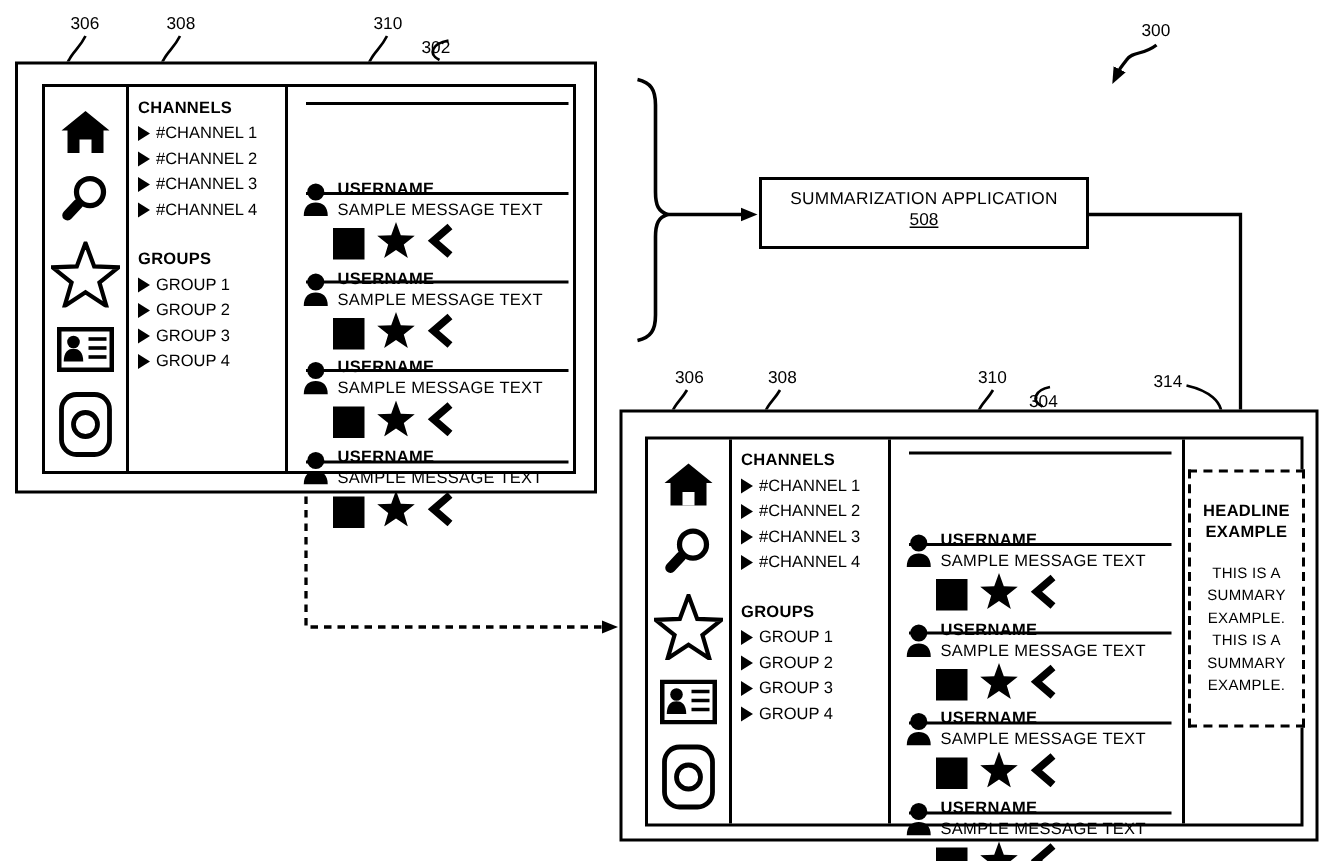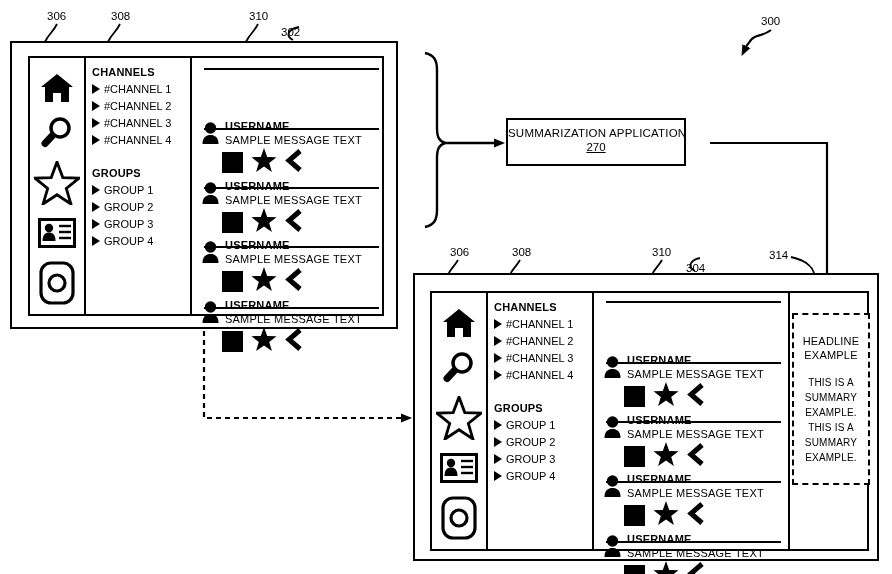--- a/index.html
+++ b/index.html
@@ -33,24 +33,24 @@
   .msg { position: absolute; left: 0; right: 0; height: 58px; margin-top: 48px; }
   .avatar { position: absolute; left: 10px; top: 4px; }
   .msg-user { position: absolute; left: 33px; top: 2px; font-weight: bold; font-size: 11px; letter-spacing: 0.2px; white-space: nowrap; }
   .msg-body { position: absolute; left: 33px; top: 16px; font-size: 11px; letter-spacing: 0.2px; white-space: nowrap; }
   .msg-actions { position: absolute; left: 30px; top: 32px; display: flex; gap: 8px; align-items: center; height: 24px; }
   .sq { width: 21px; height: 21px; background: #000; margin-top: 1px; }
 
   .headline-col { position: absolute; left: 358px; top: 0; width: 81px; height: 100%; }
   .summary-box { position: absolute; left: 2px; top: 20px; width: 78px; height: 172px;
                  border: 2px dashed #000; padding: 20px 4px 0 4px; text-align: center; background: #fff; }
-  .summary-headline { font-size: 11px; font-weight: normal; line-height: 13.5px; letter-spacing: 0.2px; }
+  .summary-headline { font-size: 11px; font-weight: bold; line-height: 13.5px; letter-spacing: 0.2px; }
   .summary-body { margin-top: 13px; font-size: 10px; line-height: 15px; letter-spacing: 0.2px; }
 
-  .summarizer-box { position: absolute; left: 506px; top: 118px; width: 180px; height: 48px;
+  .summarizer-box { position: absolute; left: 506px; top: 118px; width: 220px; height: 48px;
                     border: 2px solid #000; background: #fff; z-index: 2; text-align: center; padding-top: 7px; }
   .summarizer-title { font-size: 11.5px; letter-spacing: 0.2px; white-space: nowrap; }
   .summarizer-ref { font-size: 11.5px; text-decoration: underline; margin-top: 2px; }
 
   svg.icon * { vector-effect: none; }
 </style>
 </head>
 <body>
 
 <svg class="overlay" xmlns="http://www.w3.org/2000/svg">
@@ -88,21 +88,21 @@
 <span class="ref-label" style="left:281px; top:26px;">302</span>
 <span class="ref-label" style="left:761px; top:15px;">300</span>
 <span class="ref-label" style="left:450px; top:246px;">306</span>
 <span class="ref-label" style="left:512px; top:246px;">308</span>
 <span class="ref-label" style="left:652px; top:246px;">310</span>
 <span class="ref-label" style="left:686px; top:246px;margin-top:16px;">304</span>
 <span class="ref-label" style="left:769px; top:249px;">314</span>
 
 <div class="summarizer-box">
   <div class="summarizer-title">SUMMARIZATION APPLICATION</div>
-  <div class="summarizer-ref">270</div>
+  <div class="summarizer-ref">508</div>
 </div>
 
 <div class="window" id="win1" style="left:10px; top:41px; width:388px; height:288px;">
   <div class="panel" style="left:16px; top:13px; width:356px; height:260px;">
 
     <div class="sidebar">
       <span class="side-icon">
         <svg class="icon" width="34" height="30" viewBox="0 0 34 30">
             <path d="M17,1 L33,14 L29,14 L29,29 L5,29 L5,14 L1,14 Z" fill="#000"></path>
             <rect x="13" y="20" width="8" height="9" fill="#fff"></rect>

